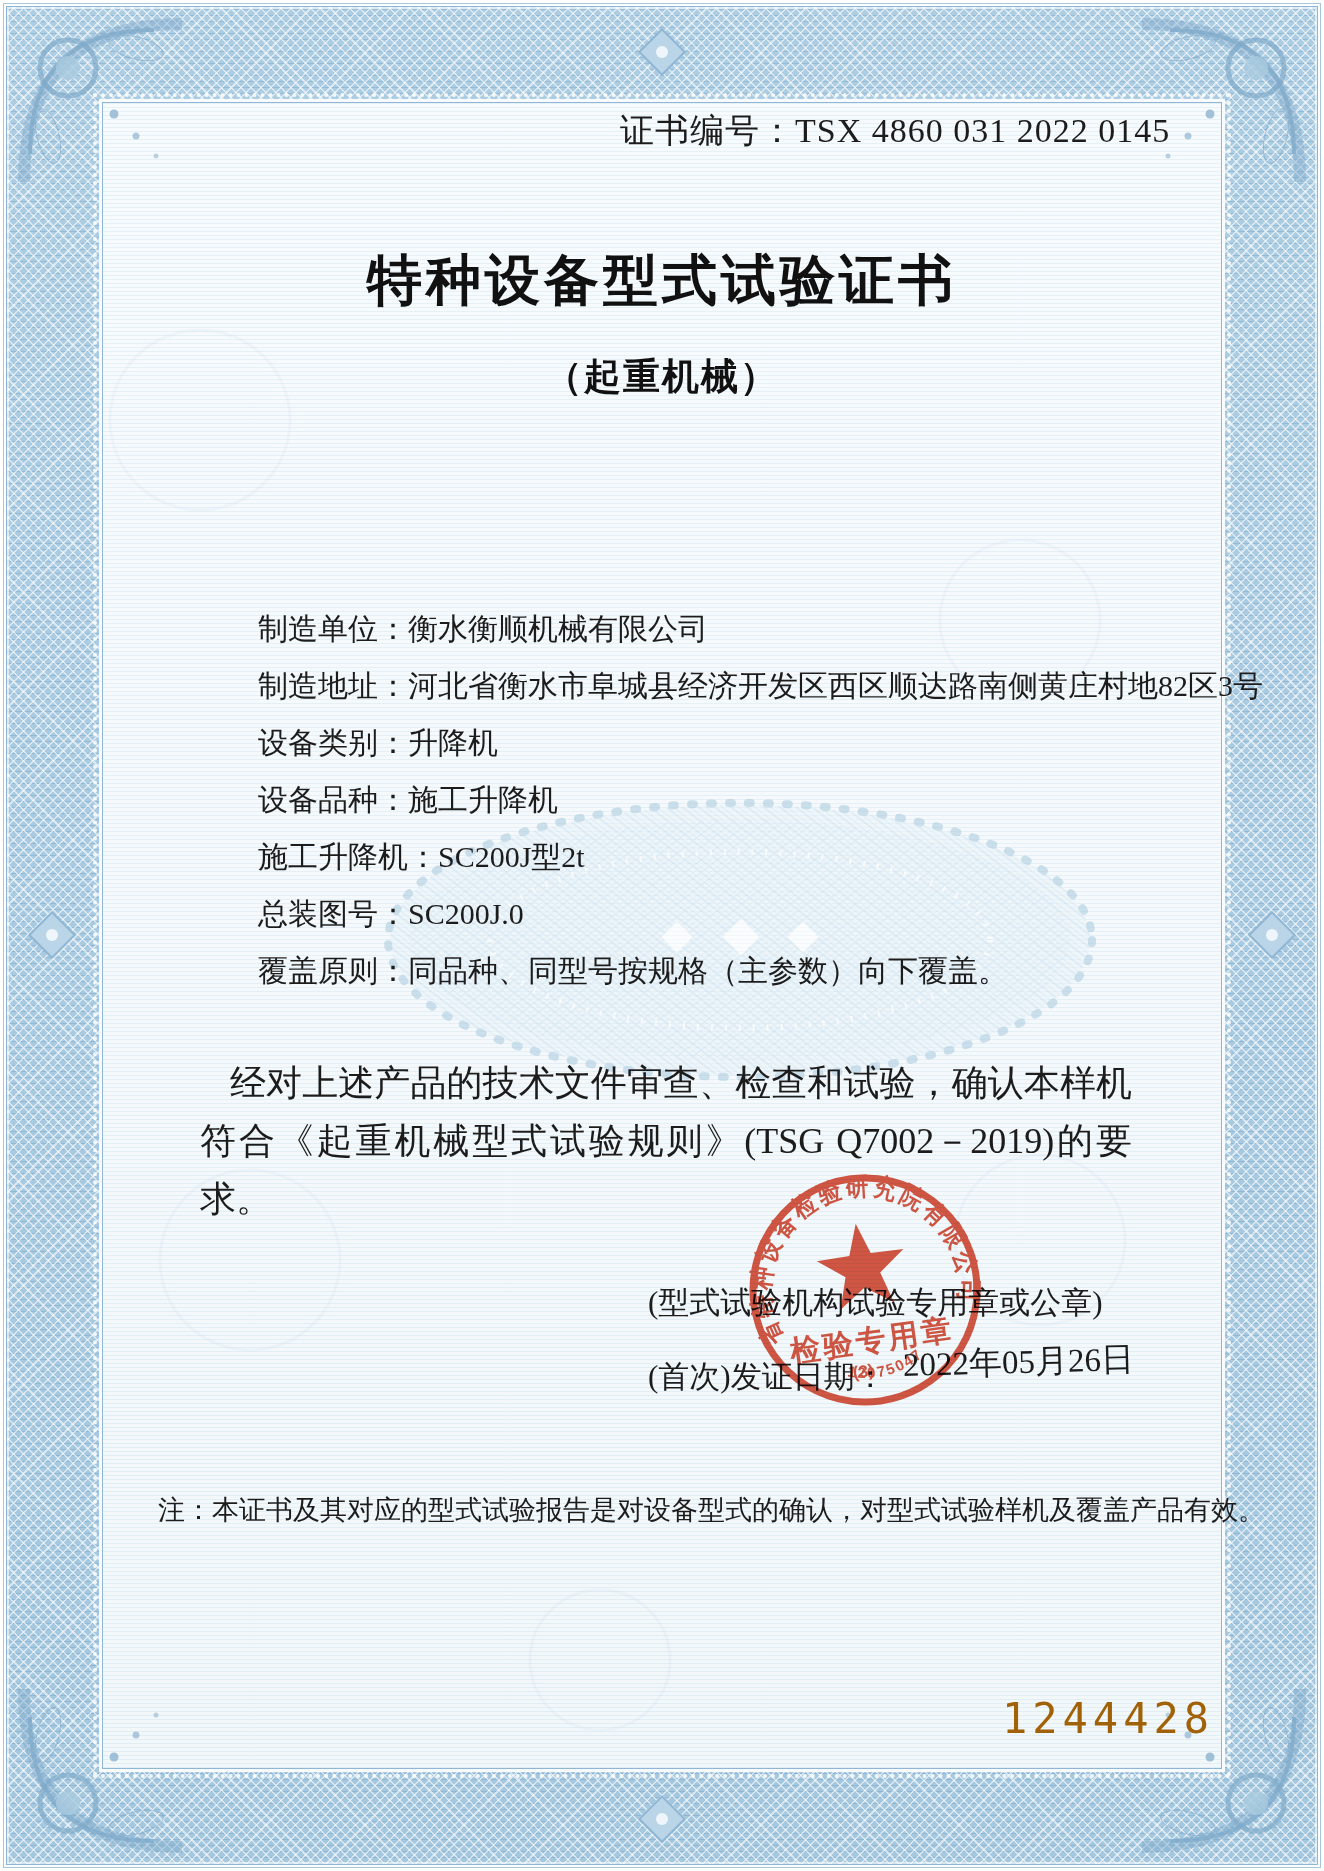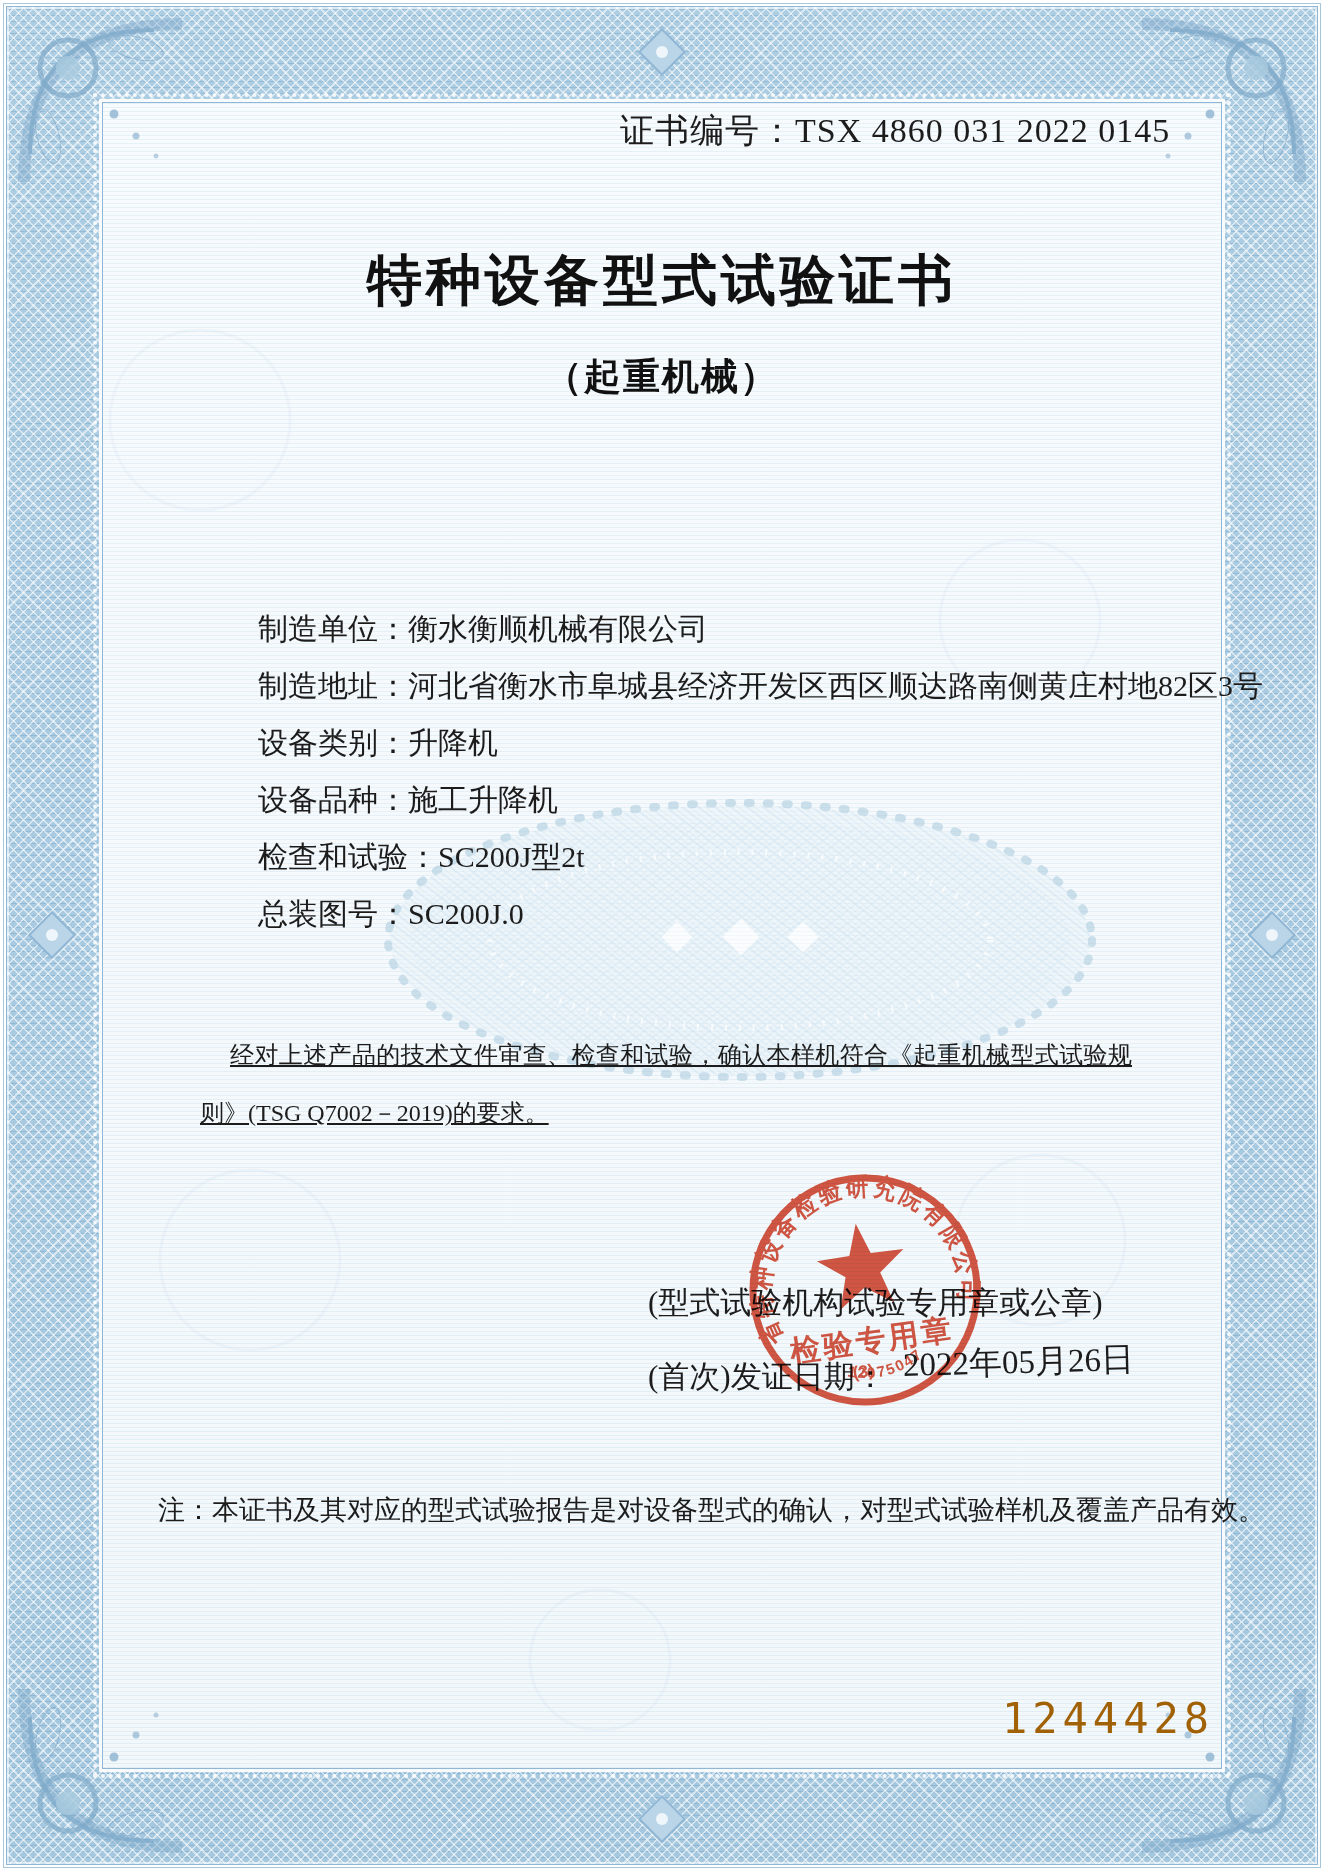--- a/index.html
+++ b/index.html
@@ -47,22 +47,22 @@
 
   .cert-no{left:620px;top:108px;font-size:34px;letter-spacing:1px;white-space:nowrap;}
   .title{left:0;right:0;top:244px;text-align:center;font-size:55px;font-weight:900;
          letter-spacing:4px;font-family:"Liberation Sans","DejaVu Sans",sans-serif;color:#111;}
   .subtitle{left:0;right:0;top:352px;text-align:center;font-size:37px;font-weight:900;
             letter-spacing:2px;font-family:"Liberation Sans","DejaVu Sans",sans-serif;color:#111;}
 
   .fields{left:258px;top:600px;font-size:30px;}
   .field-row{line-height:57px;white-space:nowrap;}
 
-  .statement{left:200px;top:1026px;width:932px;font-size:24px;line-height:58px;
-             text-indent:30px;text-align:justify;text-decoration:underline;}
+  .statement{left:200px;top:1054px;width:932px;font-size:36px;line-height:58px;
+             text-indent:30px;text-align:justify;}
 
   .seal-caption{left:648px;top:1282px;font-size:31px;white-space:nowrap;}
   .issue-label{left:648px;top:1356px;font-size:31px;white-space:nowrap;}
   .issue-date{left:903px;top:1340px;font-size:33px;white-space:nowrap;transform:rotate(-1.5deg);}
 
   .note{left:158px;top:1492px;font-size:27px;width:1040px;white-space:nowrap;}
 
   .serial{left:1002px;top:1694px;font-size:42px;letter-spacing:5px;color:#a16207;
           font-family:"DejaVu Sans Mono","Liberation Mono",monospace;}
 
@@ -149,22 +149,23 @@
     </div>
 
     <div class="abs title">特种设备型式试验证书</div>
     <div class="abs subtitle">（起重机械）</div>
 
     <div class="abs fields">
       <div class="field-row"><span>制造单位：</span><span>衡水衡顺机械有限公司</span></div>
       <div class="field-row"><span>制造地址：</span><span>河北省衡水市阜城县经济开发区西区顺达路南侧黄庄村地82区3号</span></div>
       <div class="field-row"><span>设备类别：</span><span>升降机</span></div>
       <div class="field-row"><span>设备品种：</span><span>施工升降机</span></div>
-      <div class="field-row"><span>检查和试验：</span><span>SC200J型2t</span></div>
+      <div class="field-row"><span>施工升降机：</span><span>SC200J型2t</span></div>
       <div class="field-row"><span>总装图号：</span><span>SC200J.0</span></div>
+      <div class="field-row"><span>覆盖原则：</span><span>同品种、同型号按规格（主参数）向下覆盖。</span></div>
     </div>
 
     <div class="abs statement">经对上述产品的技术文件审查、检查和试验，确认本样机符合《起重机械型式试验规则》(TSG Q7002－2019)的要求。</div>
 
     <div class="abs seal-caption">(型式试验机构试验专用章或公章)</div>
     <div class="abs issue-label">(首次)发证日期：</div>
     <div class="abs issue-date">2022年05月26日</div>
 
     <div class="abs note">
       <span>注：</span><span>本证书及其对应的型式试验报告是对设备型式的确认，对型式试验样机及覆盖产品有效。</span>

